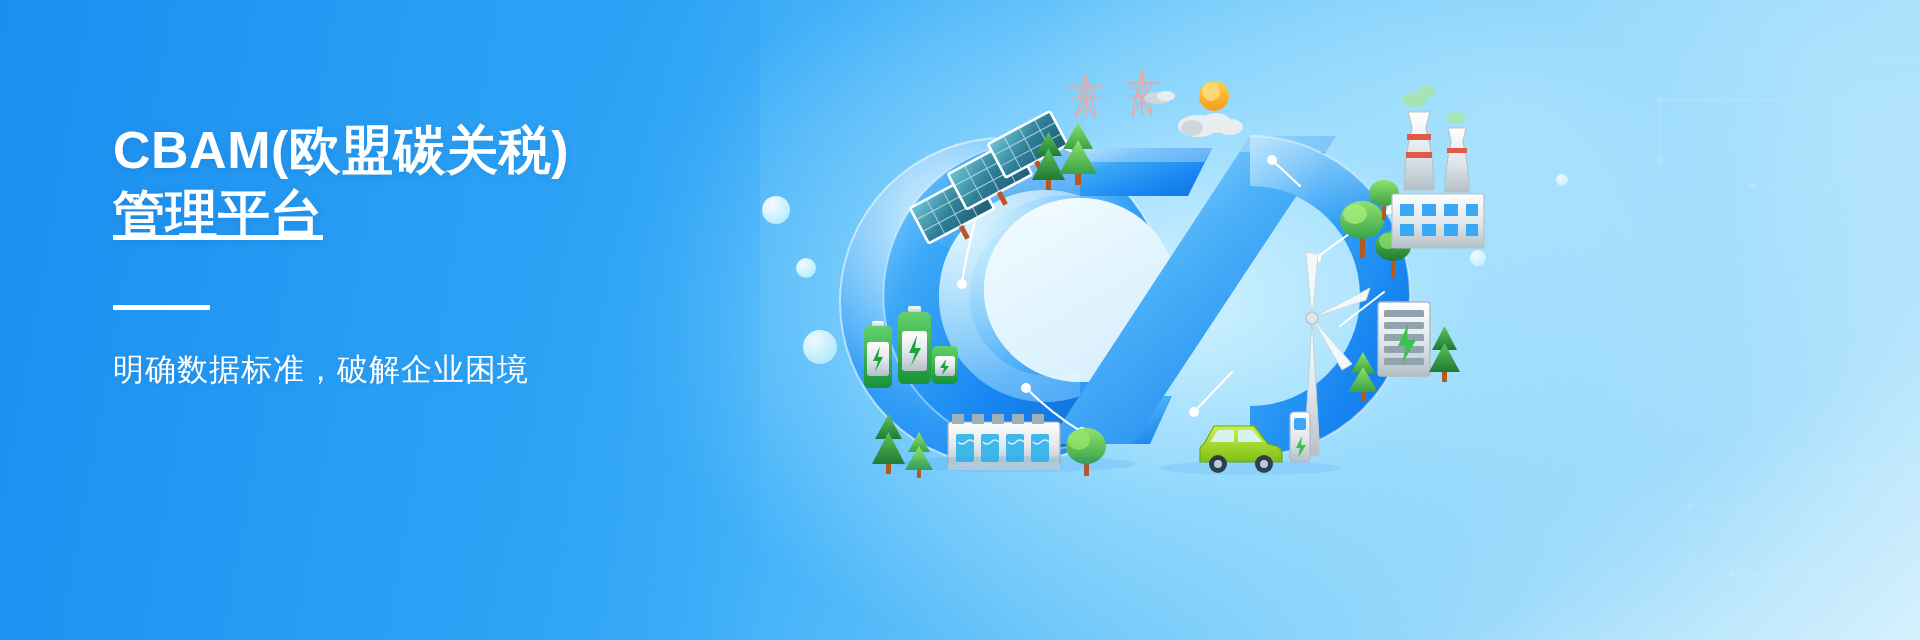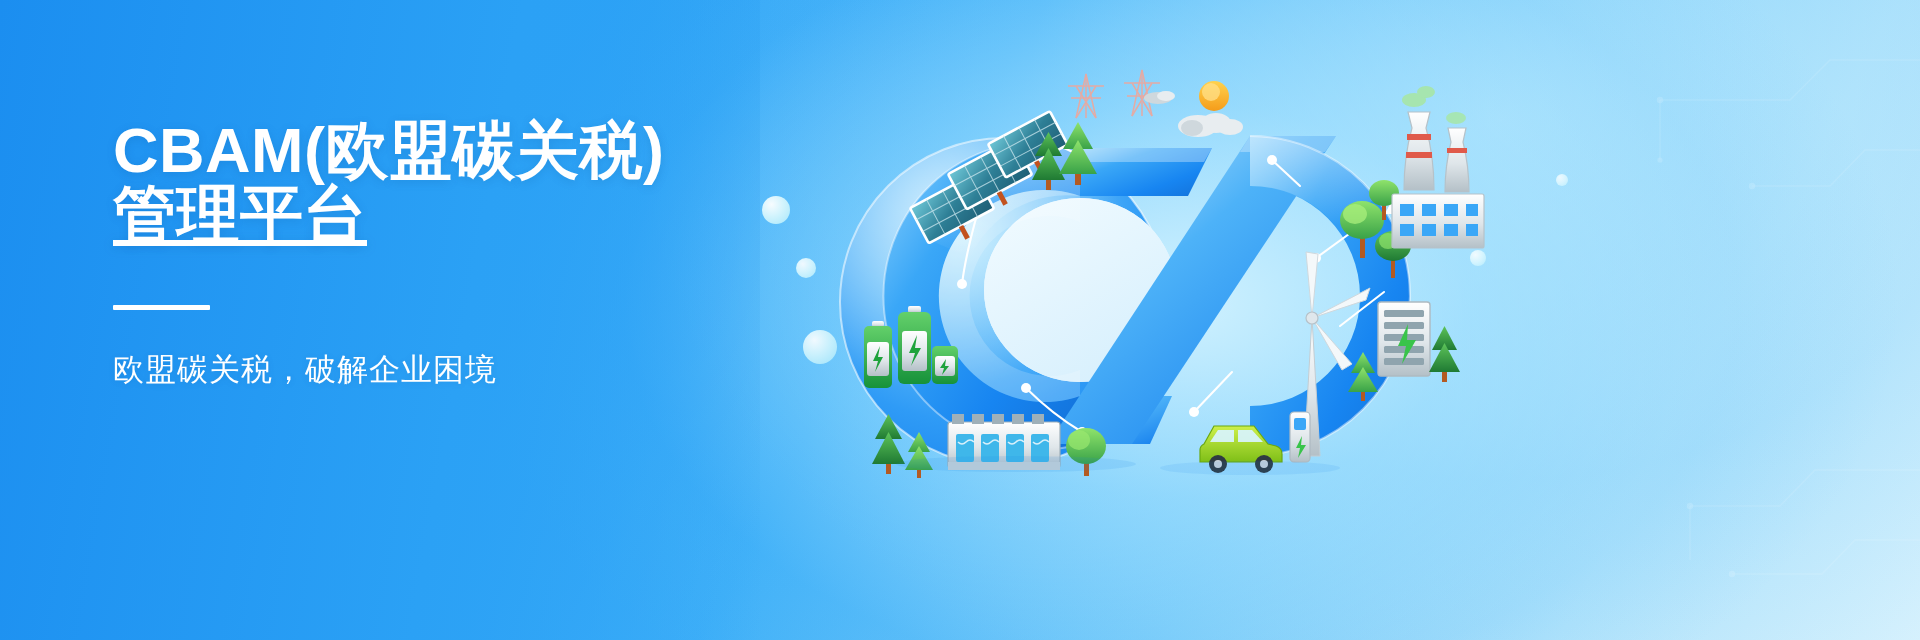--- a/index.html
+++ b/index.html
@@ -30,21 +30,21 @@
   
   .bg-circuit { position:absolute; right:0; top:0; width:560px; height:640px; opacity:.35; pointer-events:none; }
 
   
   .text-block {
     position:absolute; left:113px; top:118px; width:640px;
     z-index:6;
   }
   .title {
     color:#ffffff;
-    font-size:63px;
+    font-size:52px;
     font-weight:bold;
     line-height:64px;
     letter-spacing:0.5px;
     text-shadow:0 2px 10px rgba(10,80,150,.18);
     white-space:nowrap;
   }
   .title-line2 { display:block;text-decoration:underline; }
   .divider {
     width:97px; height:5px; background:#ffffff;
     margin-top:59px; border-radius:1px;
@@ -105,21 +105,21 @@
       <circle cx="300" cy="160" r="2.6"></circle>
     </g>
   </svg>
 
   <div class="text-block">
     <h1 class="title">
       <span>CBAM(欧盟碳关税)</span>
       <span class="title-line2">管理平台</span>
     </h1>
     <div class="divider"></div>
-    <p class="subtitle">欧盟碳关税，破解企业困境</p>
+    <p class="subtitle">明确数据标准，破解企业困境</p>
   </div>
 
   <span class="bubble b1"></span>
   <span class="bubble b2"></span>
   <span class="bubble b3"></span>
   <span class="bubble b4"></span>
   <span class="bubble b5"></span>
 
   <div class="illustration">
     <svg viewBox="0 0 760 430" xmlns="http://www.w3.org/2000/svg">

